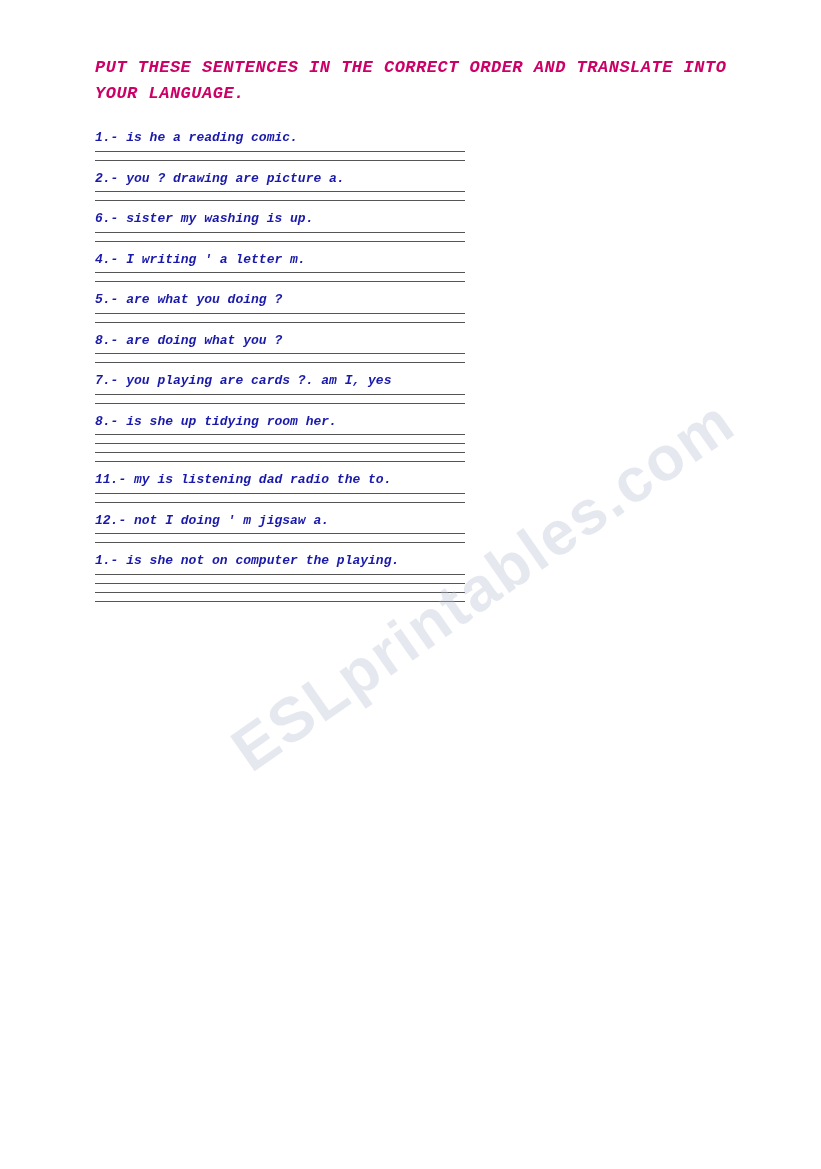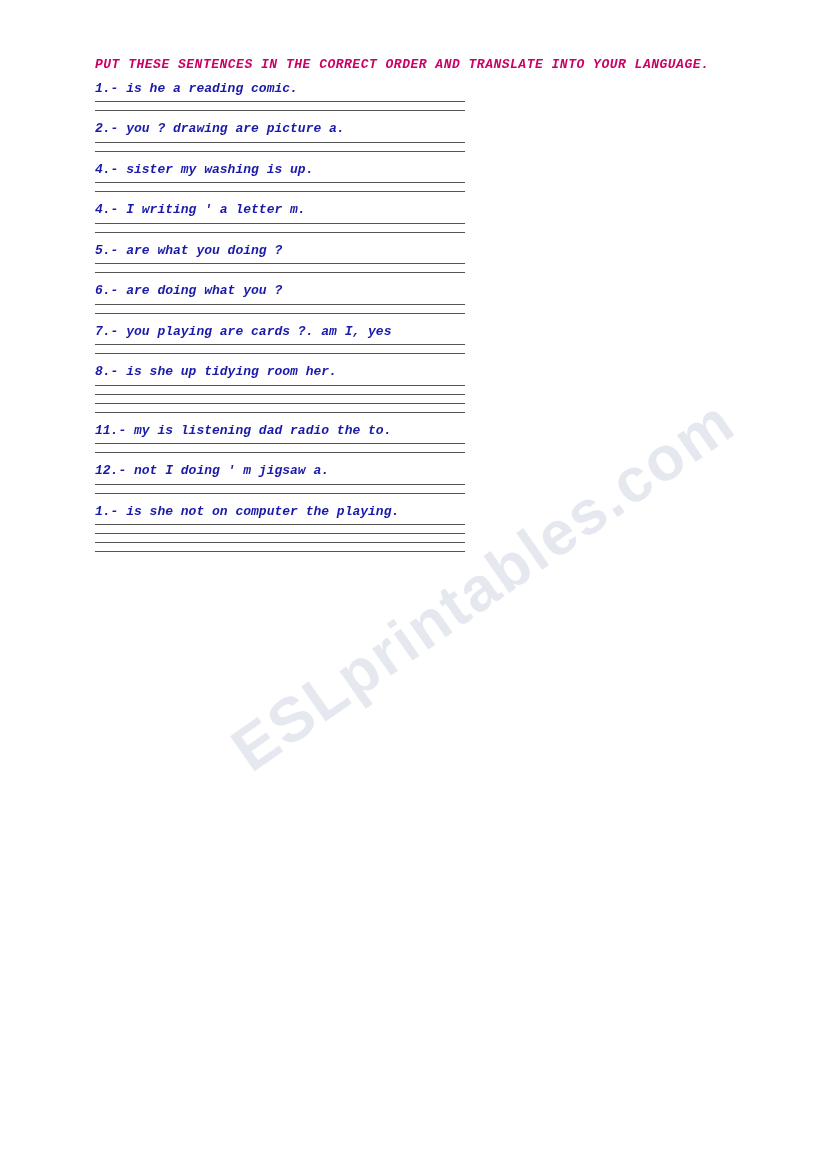--- a/index.html
+++ b/index.html
@@ -35,26 +35,26 @@
       font-family: Arial, sans-serif;
       font-weight: bold;
       pointer-events: none;
       white-space: nowrap;
       letter-spacing: 2px;
       z-index: 10;
     }
 
     .instructions {
       color: #cc0066;
-      font-size: 13px;
+      font-size: 17px;
       font-style: italic;
       font-weight: bold;
       text-transform: uppercase;
       letter-spacing: 0.5px;
-      margin-bottom: 4px;
+      margin-bottom: 22px;
       line-height: 1.5;
       font-family: 'Courier New', Courier, monospace;
     }
 
     .exercise-list {
       list-style: none;
       padding: 0;
       margin: 0;
     }
 
@@ -107,42 +107,42 @@
         </div>
       </li>
       <li class="exercise-item">
         <span class="sentence-text">2.- you  ?  drawing  are  picture  a.</span>
         <div class="answer-lines">
           <span class="answer-line"></span>
           <span class="answer-line"></span>
         </div>
       </li>
       <li class="exercise-item">
-        <span class="sentence-text">4.- sister  my  washing  is  up.</span>
+        <span class="sentence-text">6.- sister  my  washing  is  up.</span>
         <div class="answer-lines">
           <span class="answer-line"></span>
           <span class="answer-line"></span>
         </div>
       </li>
       <li class="exercise-item">
         <span class="sentence-text">4.- I  writing  '  a  letter  m.</span>
         <div class="answer-lines">
           <span class="answer-line"></span>
           <span class="answer-line"></span>
         </div>
       </li>
       <li class="exercise-item">
         <span class="sentence-text">5.- are  what  you  doing  ?</span>
         <div class="answer-lines">
           <span class="answer-line"></span>
           <span class="answer-line"></span>
         </div>
       </li>
       <li class="exercise-item">
-        <span class="sentence-text">6.- are  doing  what  you  ?</span>
+        <span class="sentence-text">8.- are  doing  what  you  ?</span>
         <div class="answer-lines">
           <span class="answer-line"></span>
           <span class="answer-line"></span>
         </div>
       </li>
       <li class="exercise-item">
         <span class="sentence-text">7.- you  playing  are  cards  ?.      am  I,  yes</span>
         <div class="answer-lines">
           <span class="answer-line"></span>
           <span class="answer-line"></span>

